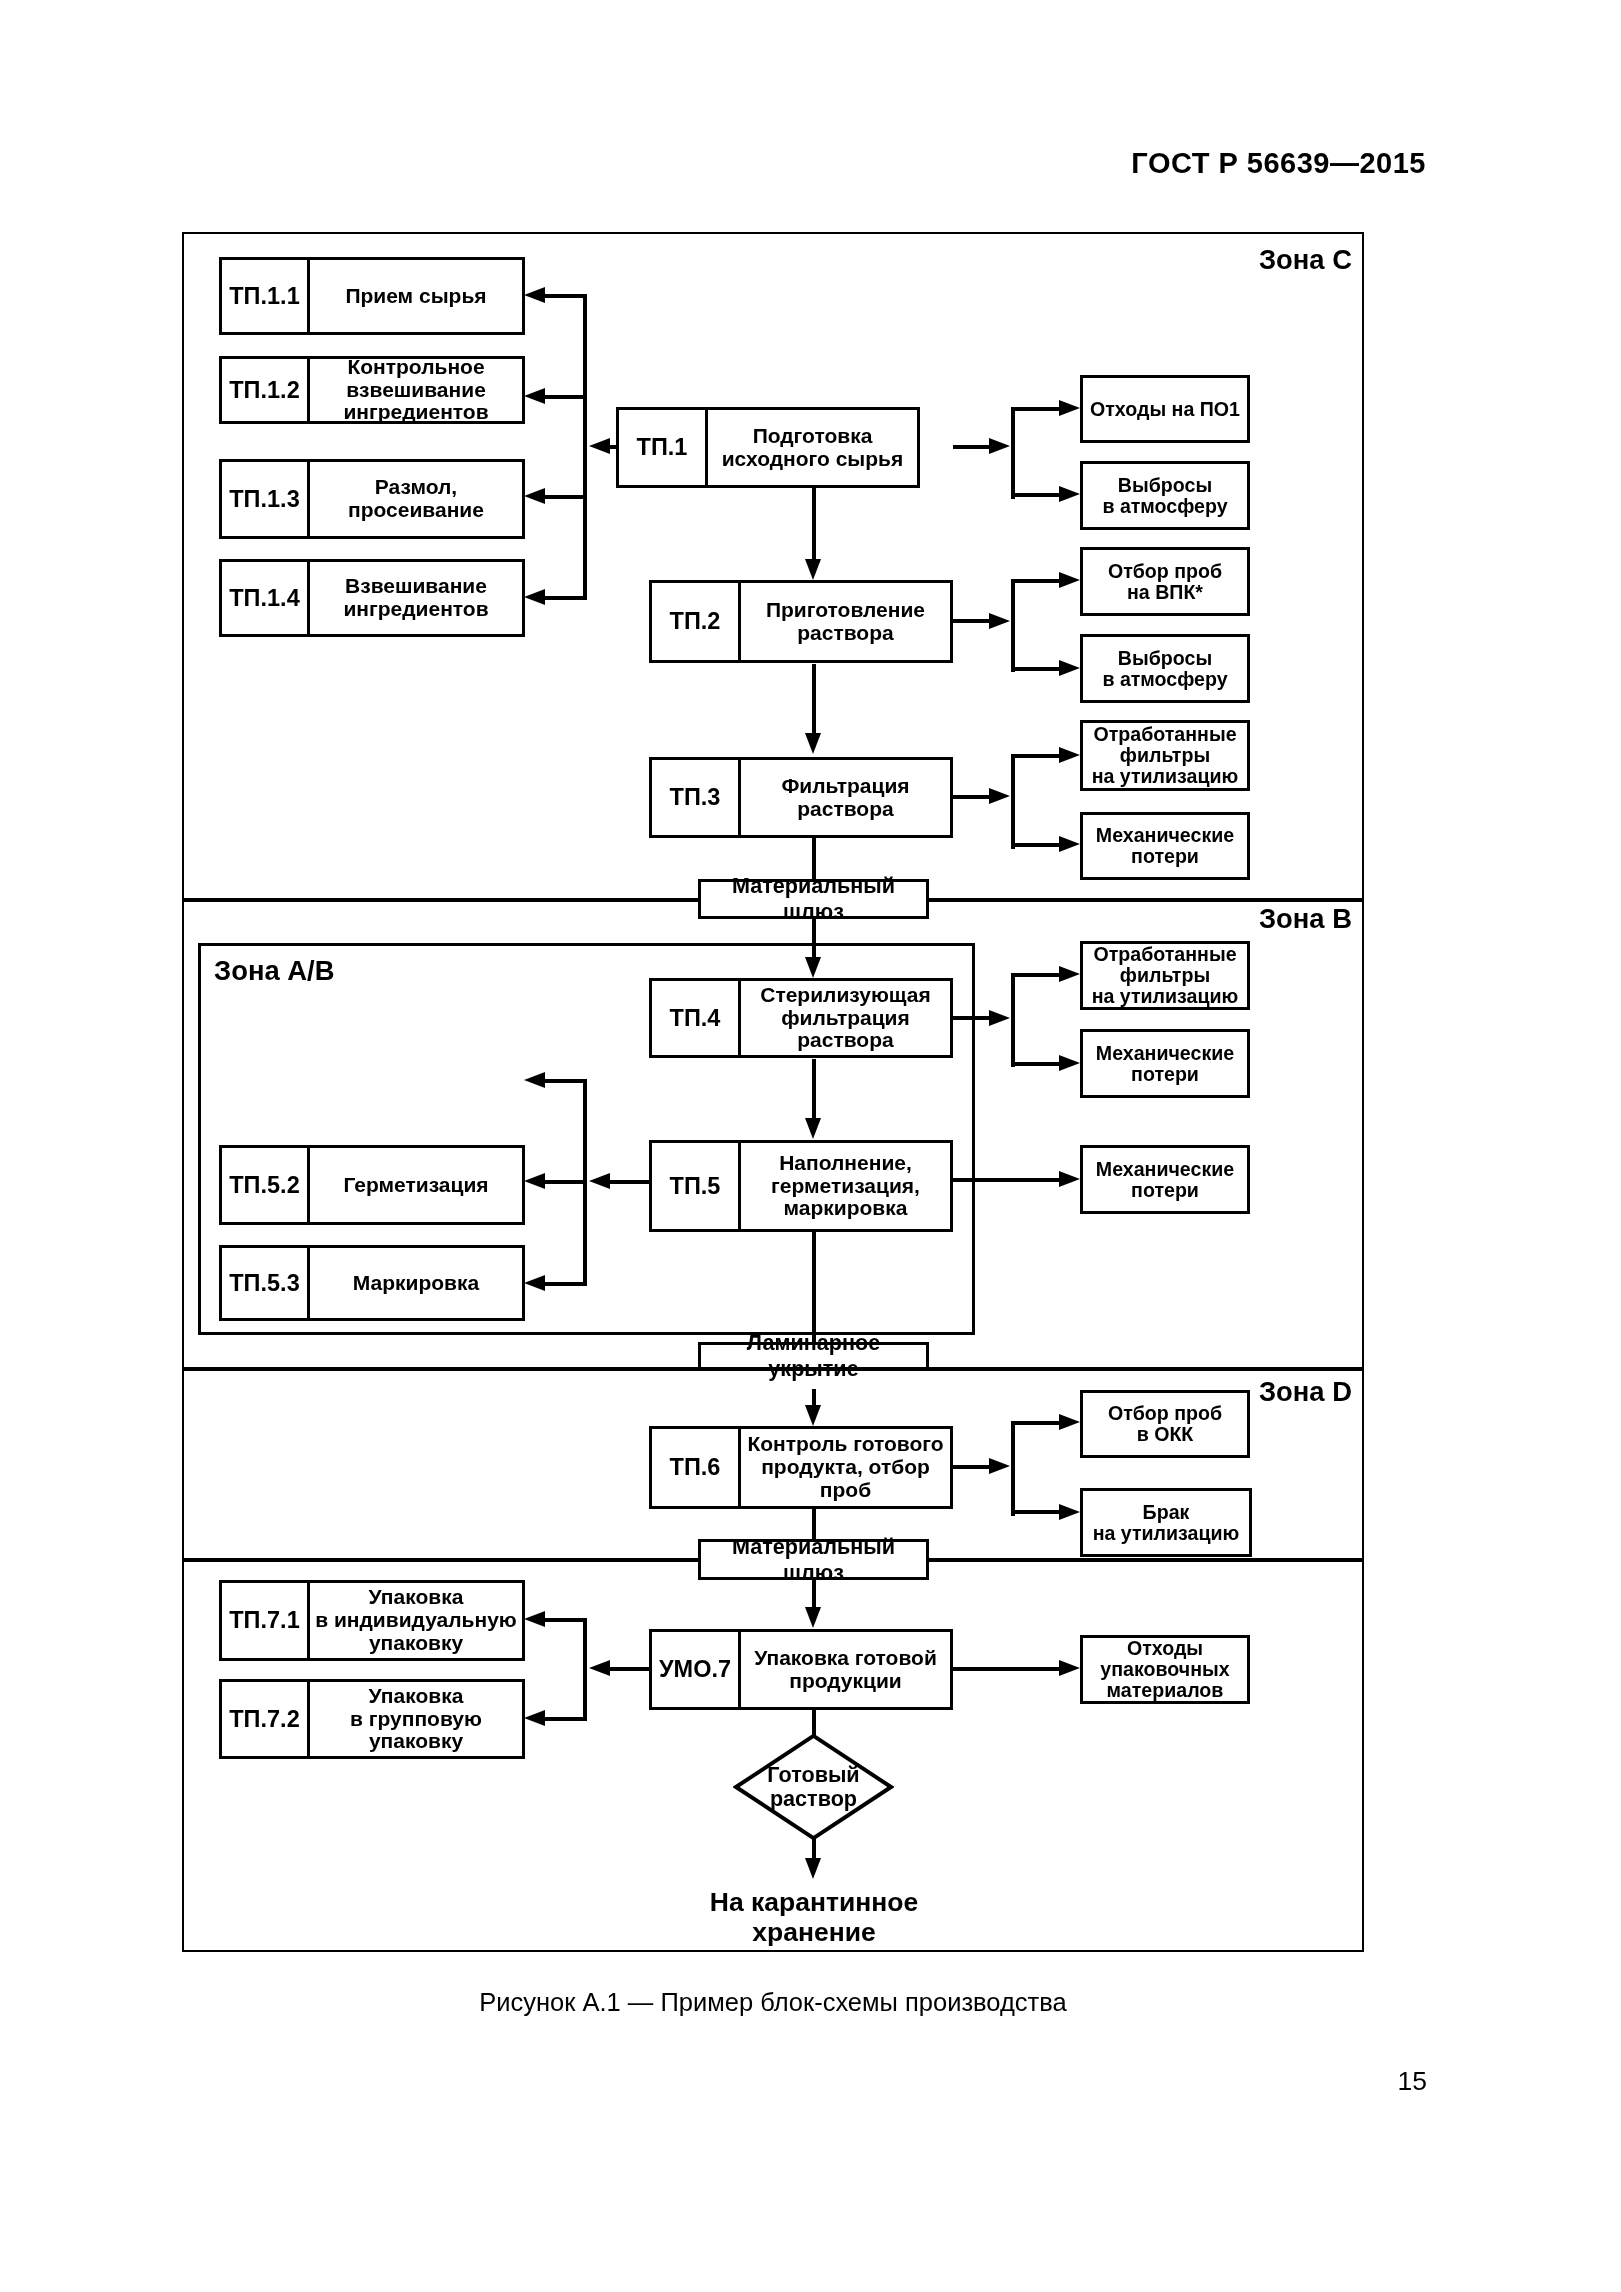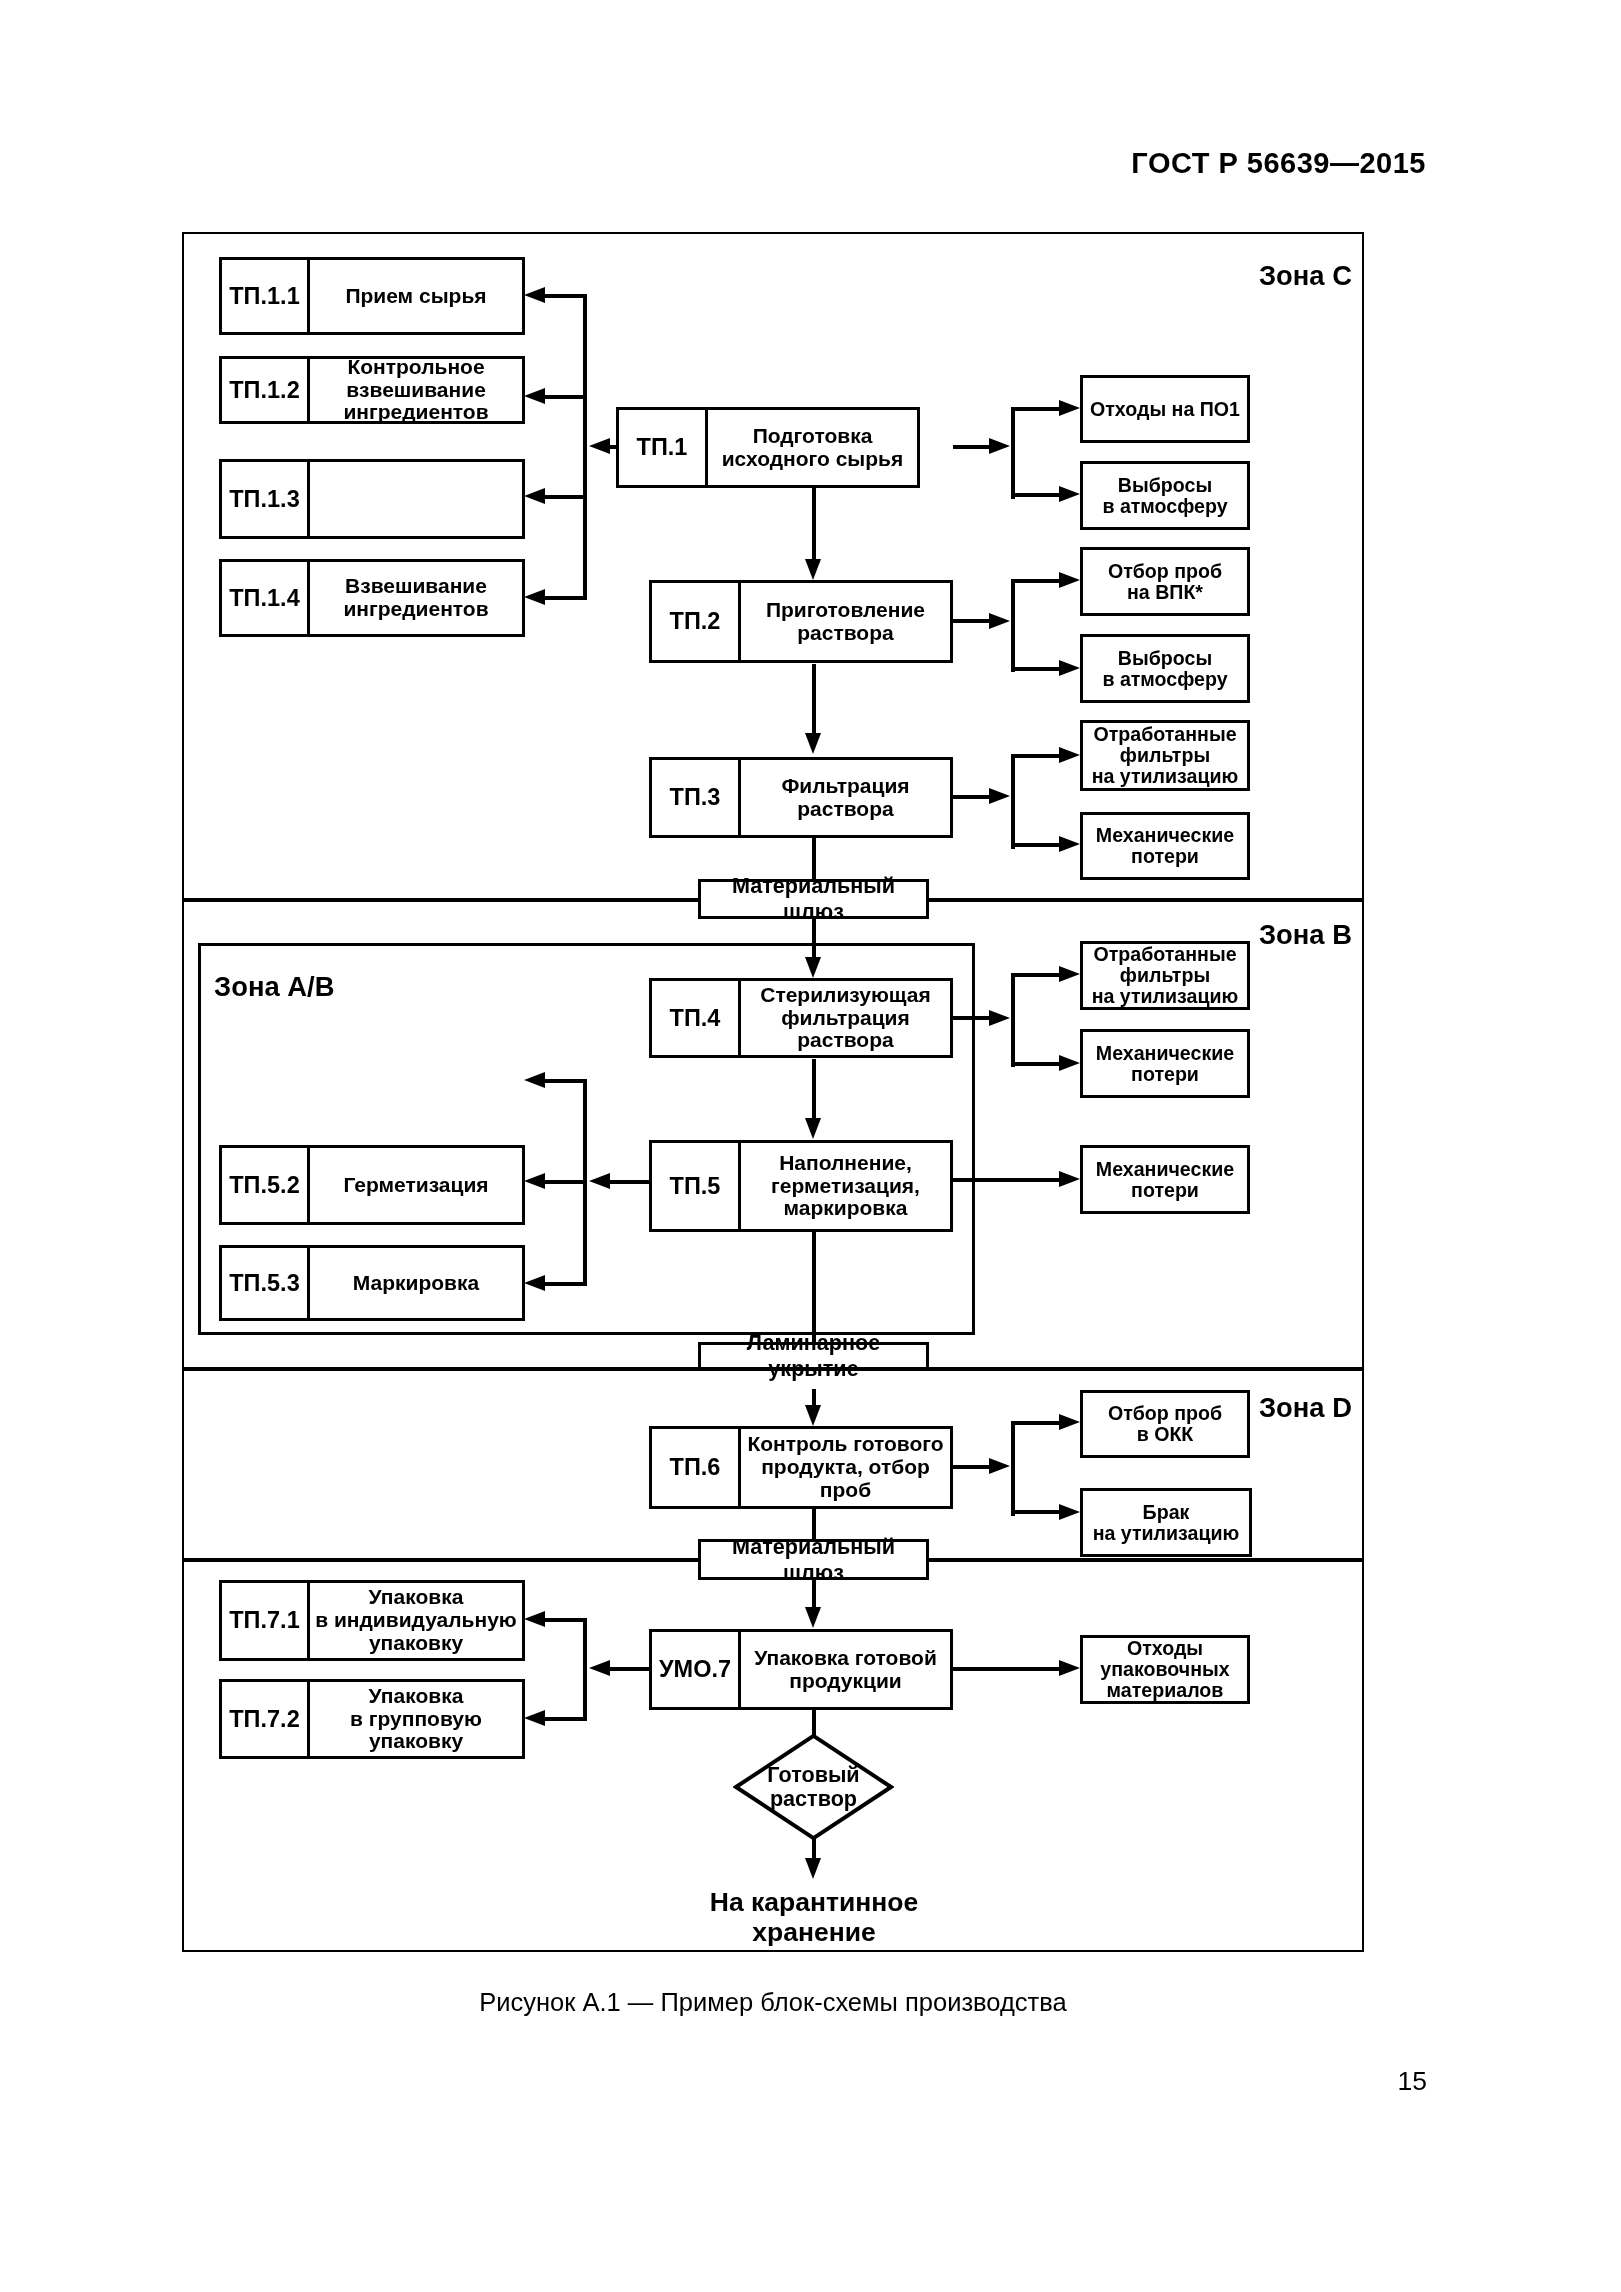--- a/index.html
+++ b/index.html
@@ -10,21 +10,21 @@
   .frame{position:absolute;left:182px;top:232px;width:1182px;height:1720px;
          border:2.9px solid #000;box-sizing:border-box;}
   .hl{position:absolute;height:3.9px;background:#000;}
   .vl{position:absolute;width:3.9px;background:#000;}
   .ahl{position:absolute;width:0;height:0;border-top:8.8px solid transparent;
        border-bottom:8.8px solid transparent;border-right:21.6px solid #000;}
   .ahr{position:absolute;width:0;height:0;border-top:8.8px solid transparent;
        border-bottom:8.8px solid transparent;border-left:21.6px solid #000;}
   .ahd{position:absolute;width:0;height:0;border-left:8.8px solid transparent;
        border-right:8.8px solid transparent;border-top:21.6px solid #000;}
-  .zl{position:absolute;font-size:27.4px;font-weight:bold;margin-top:16px;}
+  .zl{position:absolute;font-size:27.4px;font-weight:bold;}
   .zr{width:235px;text-align:right;}
   .abbox{position:absolute;left:198px;top:943px;width:777px;height:392px;
          border:3.9px solid #000;box-sizing:border-box;background:transparent;}
   .box{position:absolute;border:3.9px solid #000;box-sizing:border-box;background:#fff;
        display:flex;align-items:stretch;}
   .bid{width:86px;border-right:3.9px solid #000;display:flex;align-items:center;
        justify-content:center;font-weight:bold;font-size:23.5px;flex:none;}
   .btx{flex:1;display:flex;align-items:center;justify-content:center;text-align:center;
        font-weight:bold;font-size:21px;line-height:1.08;white-space:pre-line;padding:1px;}
   .out{position:absolute;border:3.9px solid #000;box-sizing:border-box;background:#fff;
@@ -165,20 +165,22 @@
     <div class="btx">Прием сырья</div>
   </div>
   <div class="box" style="left:219px;top:356px;width:306px;height:68px">
     <div class="bid" style="width:85px">ТП.1.2</div>
     <div class="btx">Контрольное
 взвешивание
 ингредиентов</div>
   </div>
   <div class="box" style="left:219px;top:459px;width:306px;height:80px">
     <div class="bid" style="width:85px">ТП.1.3</div>
+    <div class="btx">Размол,
+просеивание</div>
   </div>
   <div class="box" style="left:219px;top:559px;width:306px;height:78px">
     <div class="bid" style="width:85px">ТП.1.4</div>
     <div class="btx">Взвешивание
 ингредиентов</div>
   </div>
   <div class="box" style="left:219px;top:1145px;width:306px;height:80px">
     <div class="bid" style="width:85px">ТП.5.2</div>
     <div class="btx">Герметизация</div>
   </div>

